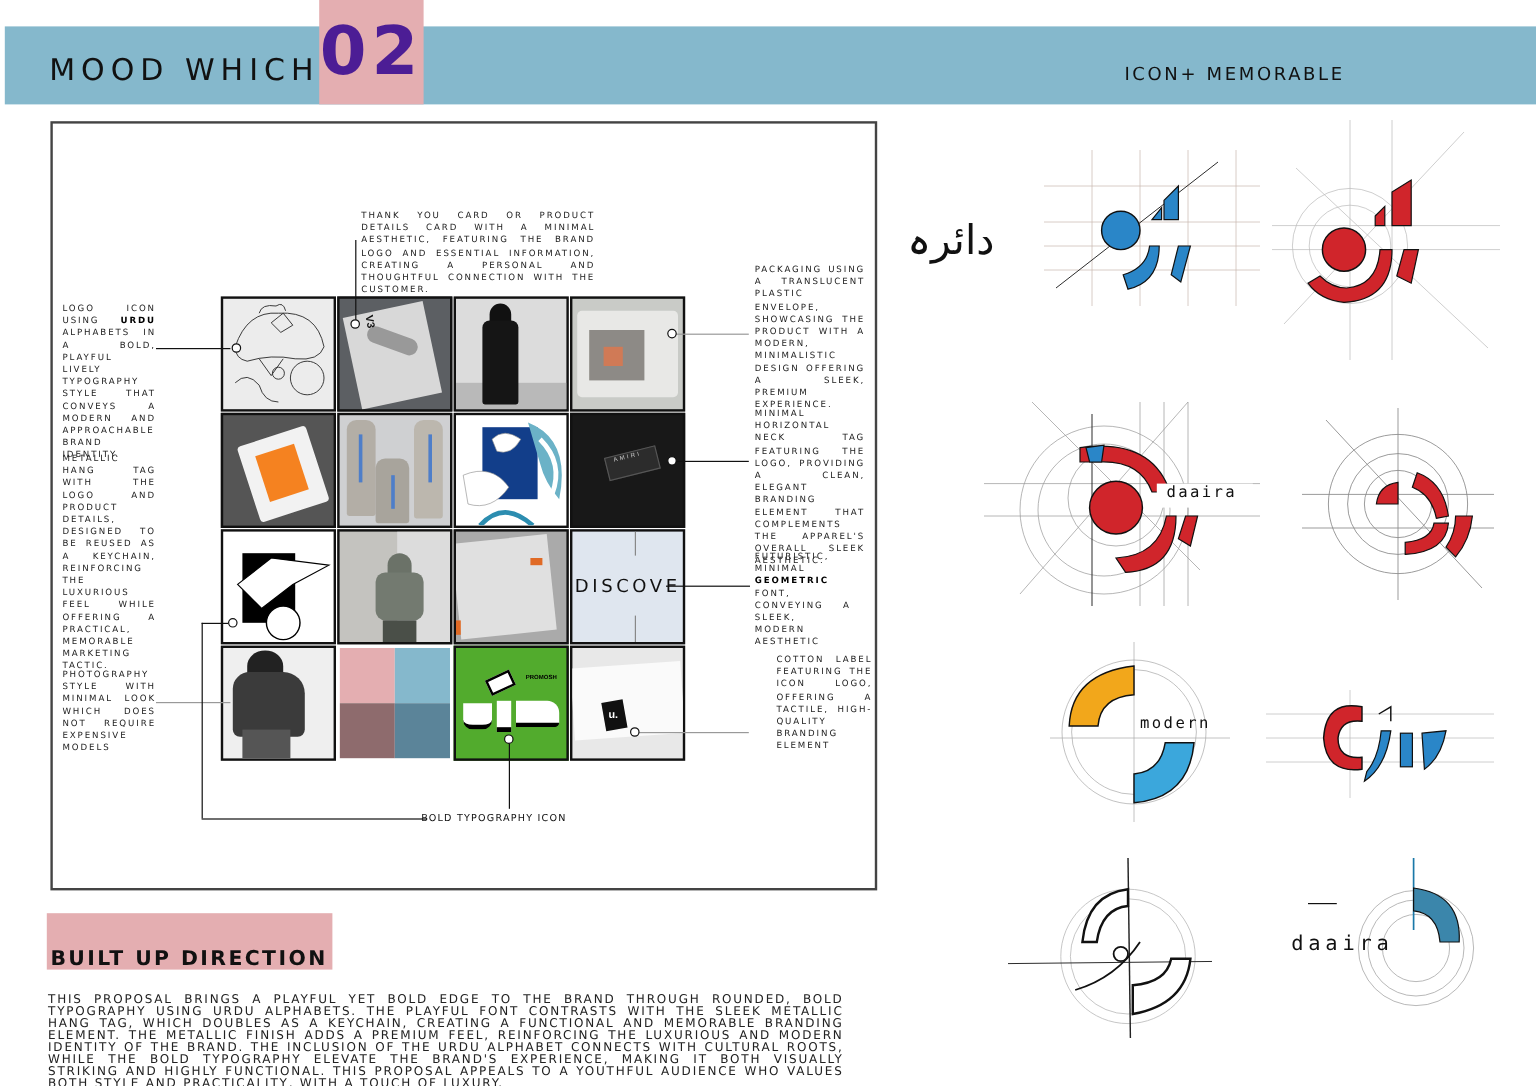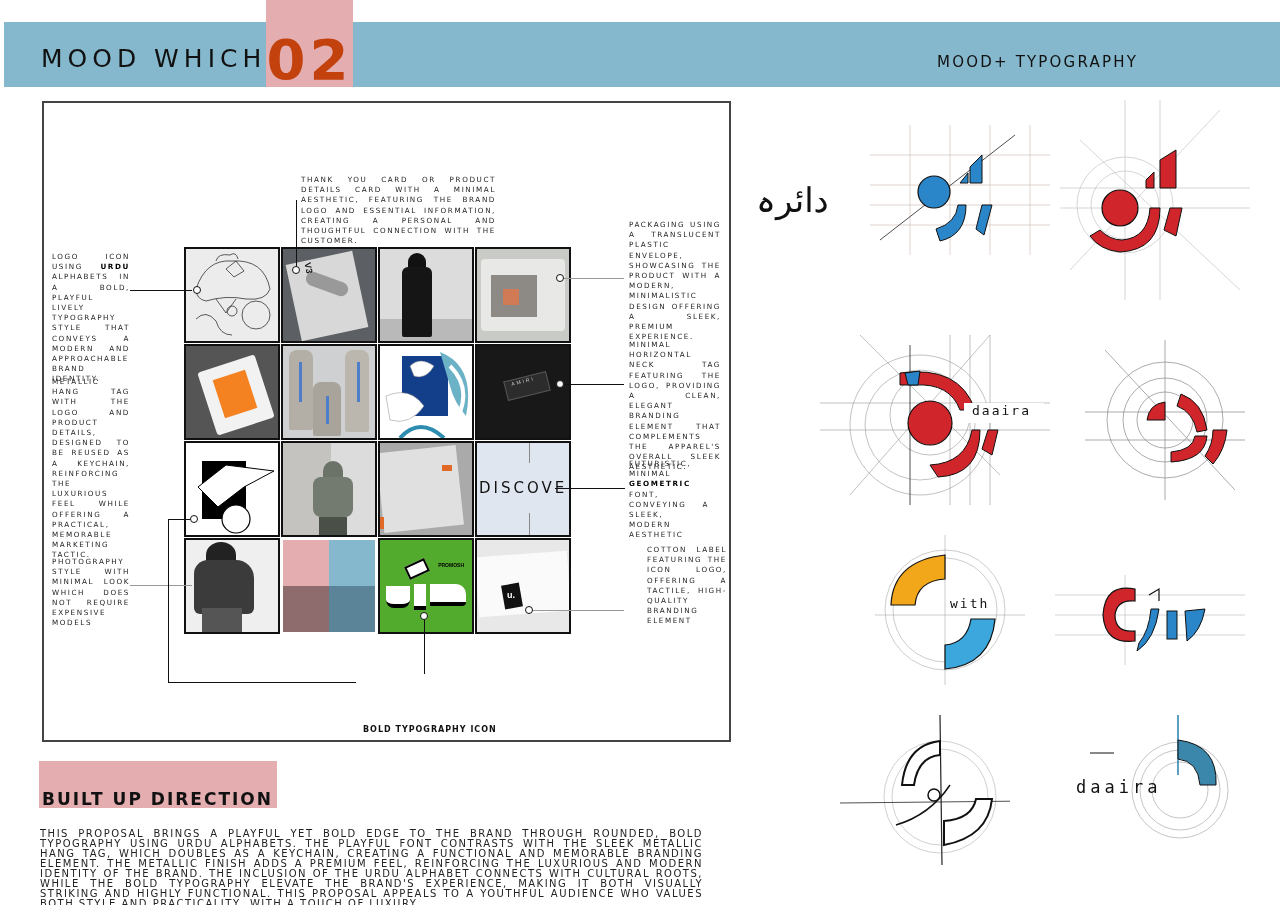--- a/index.html
+++ b/index.html
@@ -2,50 +2,50 @@
 <html><head>
 <meta charset="utf-8">
 <style>
   * { box-sizing: border-box; margin: 0; padding: 0; }
   html, body { width: 1280px; height: 905px; background: #ffffff; overflow: hidden; }
   body { position: relative; font-family: "Liberation Sans", sans-serif; color: #111; }
 
   .header-band { position: absolute; left: 4px; top: 22px; width: 1276px; height: 65px; background: #85b8cc; }
   .header-title { position: absolute; left: 41px; top: 44px; font-size: 25px; letter-spacing: 5px; color: #111; font-family: "DejaVu Sans", sans-serif; }
   .header-num-box { position: absolute; left: 266px; top: 0; width: 87px; height: 87px; background: #e4aeb1; }
-  .header-num { position: absolute; left: 266px; top: 24px; width: 87px; text-align: center; font-size: 56px; font-weight: bold; letter-spacing: 4px; color: #c2410c; font-family: "DejaVu Sans", sans-serif; line-height: 72px; }
+  .header-num { position: absolute; left: 266px; top: 8px; width: 87px; text-align: center; font-size: 56px; font-weight: bold; letter-spacing: 4px; color: #4c1d95; font-family: "DejaVu Sans", sans-serif; line-height: 72px; }
   .header-right { position: absolute; left: 937px; top: 53px; font-size: 15px; letter-spacing: 2.2px; color: #111; font-family: "DejaVu Sans", sans-serif; }
 
   .frame { position: absolute; left: 42px; top: 101px; width: 689px; height: 641px; border: 2px solid #444; }
 
   .note { position: absolute; font-size: 7.2px; letter-spacing: 1.6px; line-height: 10.2px; text-align: justify; text-align-last: left; color: #222; text-transform: uppercase; font-family: "DejaVu Sans", sans-serif; }
   .note b { font-weight: bold; color: #000; }
 
   .grid { position: absolute; left: 184px; top: 247px; width: 386px; height: 386px; display: grid; grid-template-columns: repeat(4, 96px); grid-template-rows: repeat(4, 96px); gap: 1px; }
   .cell { border: 2px solid #111; position: relative; overflow: hidden; }
 
   .line { position: absolute; background: #111; }
   .dot { position: absolute; width: 8px; height: 8px; border-radius: 50%; background: #fff; border: 1px solid #111; }
 
-  .bold-label { position: absolute; left: 363px; top: 677px; font-size: 8px; font-weight: bold; letter-spacing: 1px; font-family: "DejaVu Sans", sans-serif; margin-top: 48px; }
+  .bold-label { position: absolute; left: 351px; top: 677px; font-size: 8px; font-weight: normal; letter-spacing: 1px; font-family: "DejaVu Sans", sans-serif; }
 
   .bud-box { position: absolute; left: 39px; top: 761px; width: 238px; height: 47px; background: #e4aeb1; }
   .bud-title { position: absolute; left: 42px; top: 789px; font-size: 17px; font-weight: bold; letter-spacing: 2px; font-family: "DejaVu Sans", sans-serif; }
   .bud-text { position: absolute; left: 40px; top: 829px; width: 663px; font-size: 10px; letter-spacing: 1.5px; line-height: 10px; text-align: justify; text-align-last: left; text-transform: uppercase; color: #222; font-family: "DejaVu Sans", sans-serif; }
 
   .sketch { position: absolute; }
 </style>
 </head>
 <body>
 
 <div class="header-band"></div>
 <div class="header-title">MOOD WHICH</div>
 <div class="header-num-box"></div>
 <div class="header-num">02</div>
-<div class="header-right">MOOD+ TYPOGRAPHY</div>
+<div class="header-right">ICON+ MEMORABLE</div>
 
 <div class="frame"></div>
 
 <div class="note" style="left:52px; top:252px; width:78px;">
   <span>LOGO ICON USING </span><b>URDU</b><span> ALPHABETS IN A BOLD, PLAYFUL LIVELY TYPOGRAPHY STYLE THAT CONVEYS A MODERN AND APPROACHABLE BRAND IDENTITY.</span>
 </div>
 <div class="note" style="left:52px; top:377px; width:78px;">METALLIC HANG TAG WITH THE LOGO AND PRODUCT DETAILS, DESIGNED TO BE REUSED AS A KEYCHAIN, REINFORCING THE LUXURIOUS FEEL WHILE OFFERING A PRACTICAL, MEMORABLE MARKETING TACTIC.</div>
 <div class="note" style="left:52px; top:557px; width:78px;">PHOTOGRAPHY STYLE WITH MINIMAL LOOK WHICH DOES NOT REQUIRE EXPENSIVE MODELS</div>
 
 <div class="note" style="left:301px; top:175px; width:195px;">THANK YOU CARD OR PRODUCT DETAILS CARD WITH A MINIMAL AESTHETIC, FEATURING THE BRAND LOGO AND ESSENTIAL INFORMATION, CREATING A PERSONAL AND THOUGHTFUL CONNECTION WITH THE CUSTOMER.</div>
@@ -276,21 +276,21 @@
 <svg class="sketch" style="left:875px; top:535px;" width="150" height="150" viewBox="0 0 150 150">
   <g stroke="#aaa" stroke-width="0.6" fill="none">
     <circle cx="70" cy="75" r="60"></circle>
       <circle cx="70" cy="75" r="52"></circle>
     <line x1="70" y1="0" x2="70" y2="150"></line>
       <line x1="0" y1="80" x2="150" y2="80"></line>
   </g>
   <path d="M70 20 L70 44 Q42 46 40 70 L16 70 Q18 26 70 20Z" fill="#f2a71b" stroke="#111" stroke-width="1.2"></path>
   <path d="M70 110 L70 134 Q116 130 120 84 L96 84 Q92 108 70 110Z" fill="#3ba7dc" stroke="#111" stroke-width="1.2"></path>
 </svg>
-<div class="sketch" style="left:950px; top:596px; font-size:13px; letter-spacing:2px; font-family:'DejaVu Sans Mono', monospace;">with</div>
+<div class="sketch" style="left:950px; top:596px; font-size:13px; letter-spacing:2px; font-family:'DejaVu Sans Mono', monospace;">modern</div>
 
 <svg class="sketch" style="left:1055px; top:575px;" width="190" height="90" viewBox="0 0 190 90">
   <g stroke="#bbb" stroke-width="0.6" fill="none">
     <line x1="0" y1="20" x2="190" y2="20"></line>
       <line x1="0" y1="40" x2="190" y2="40"></line>
       <line x1="0" y1="60" x2="190" y2="60"></line>
     <line x1="70" y1="0" x2="70" y2="90"></line>
   </g>
   <path d="M80 14 Q50 8 48 40 Q50 70 80 66 L80 56 Q60 58 60 40 Q62 24 80 26Z" fill="#d0252b" stroke="#111" stroke-width="1.2"></path>
   <path d="M96 34 L104 34 Q100 64 82 76 L84 68 Q94 56 96 34Z" fill="#2a86c8" stroke="#111" stroke-width="1"></path>

